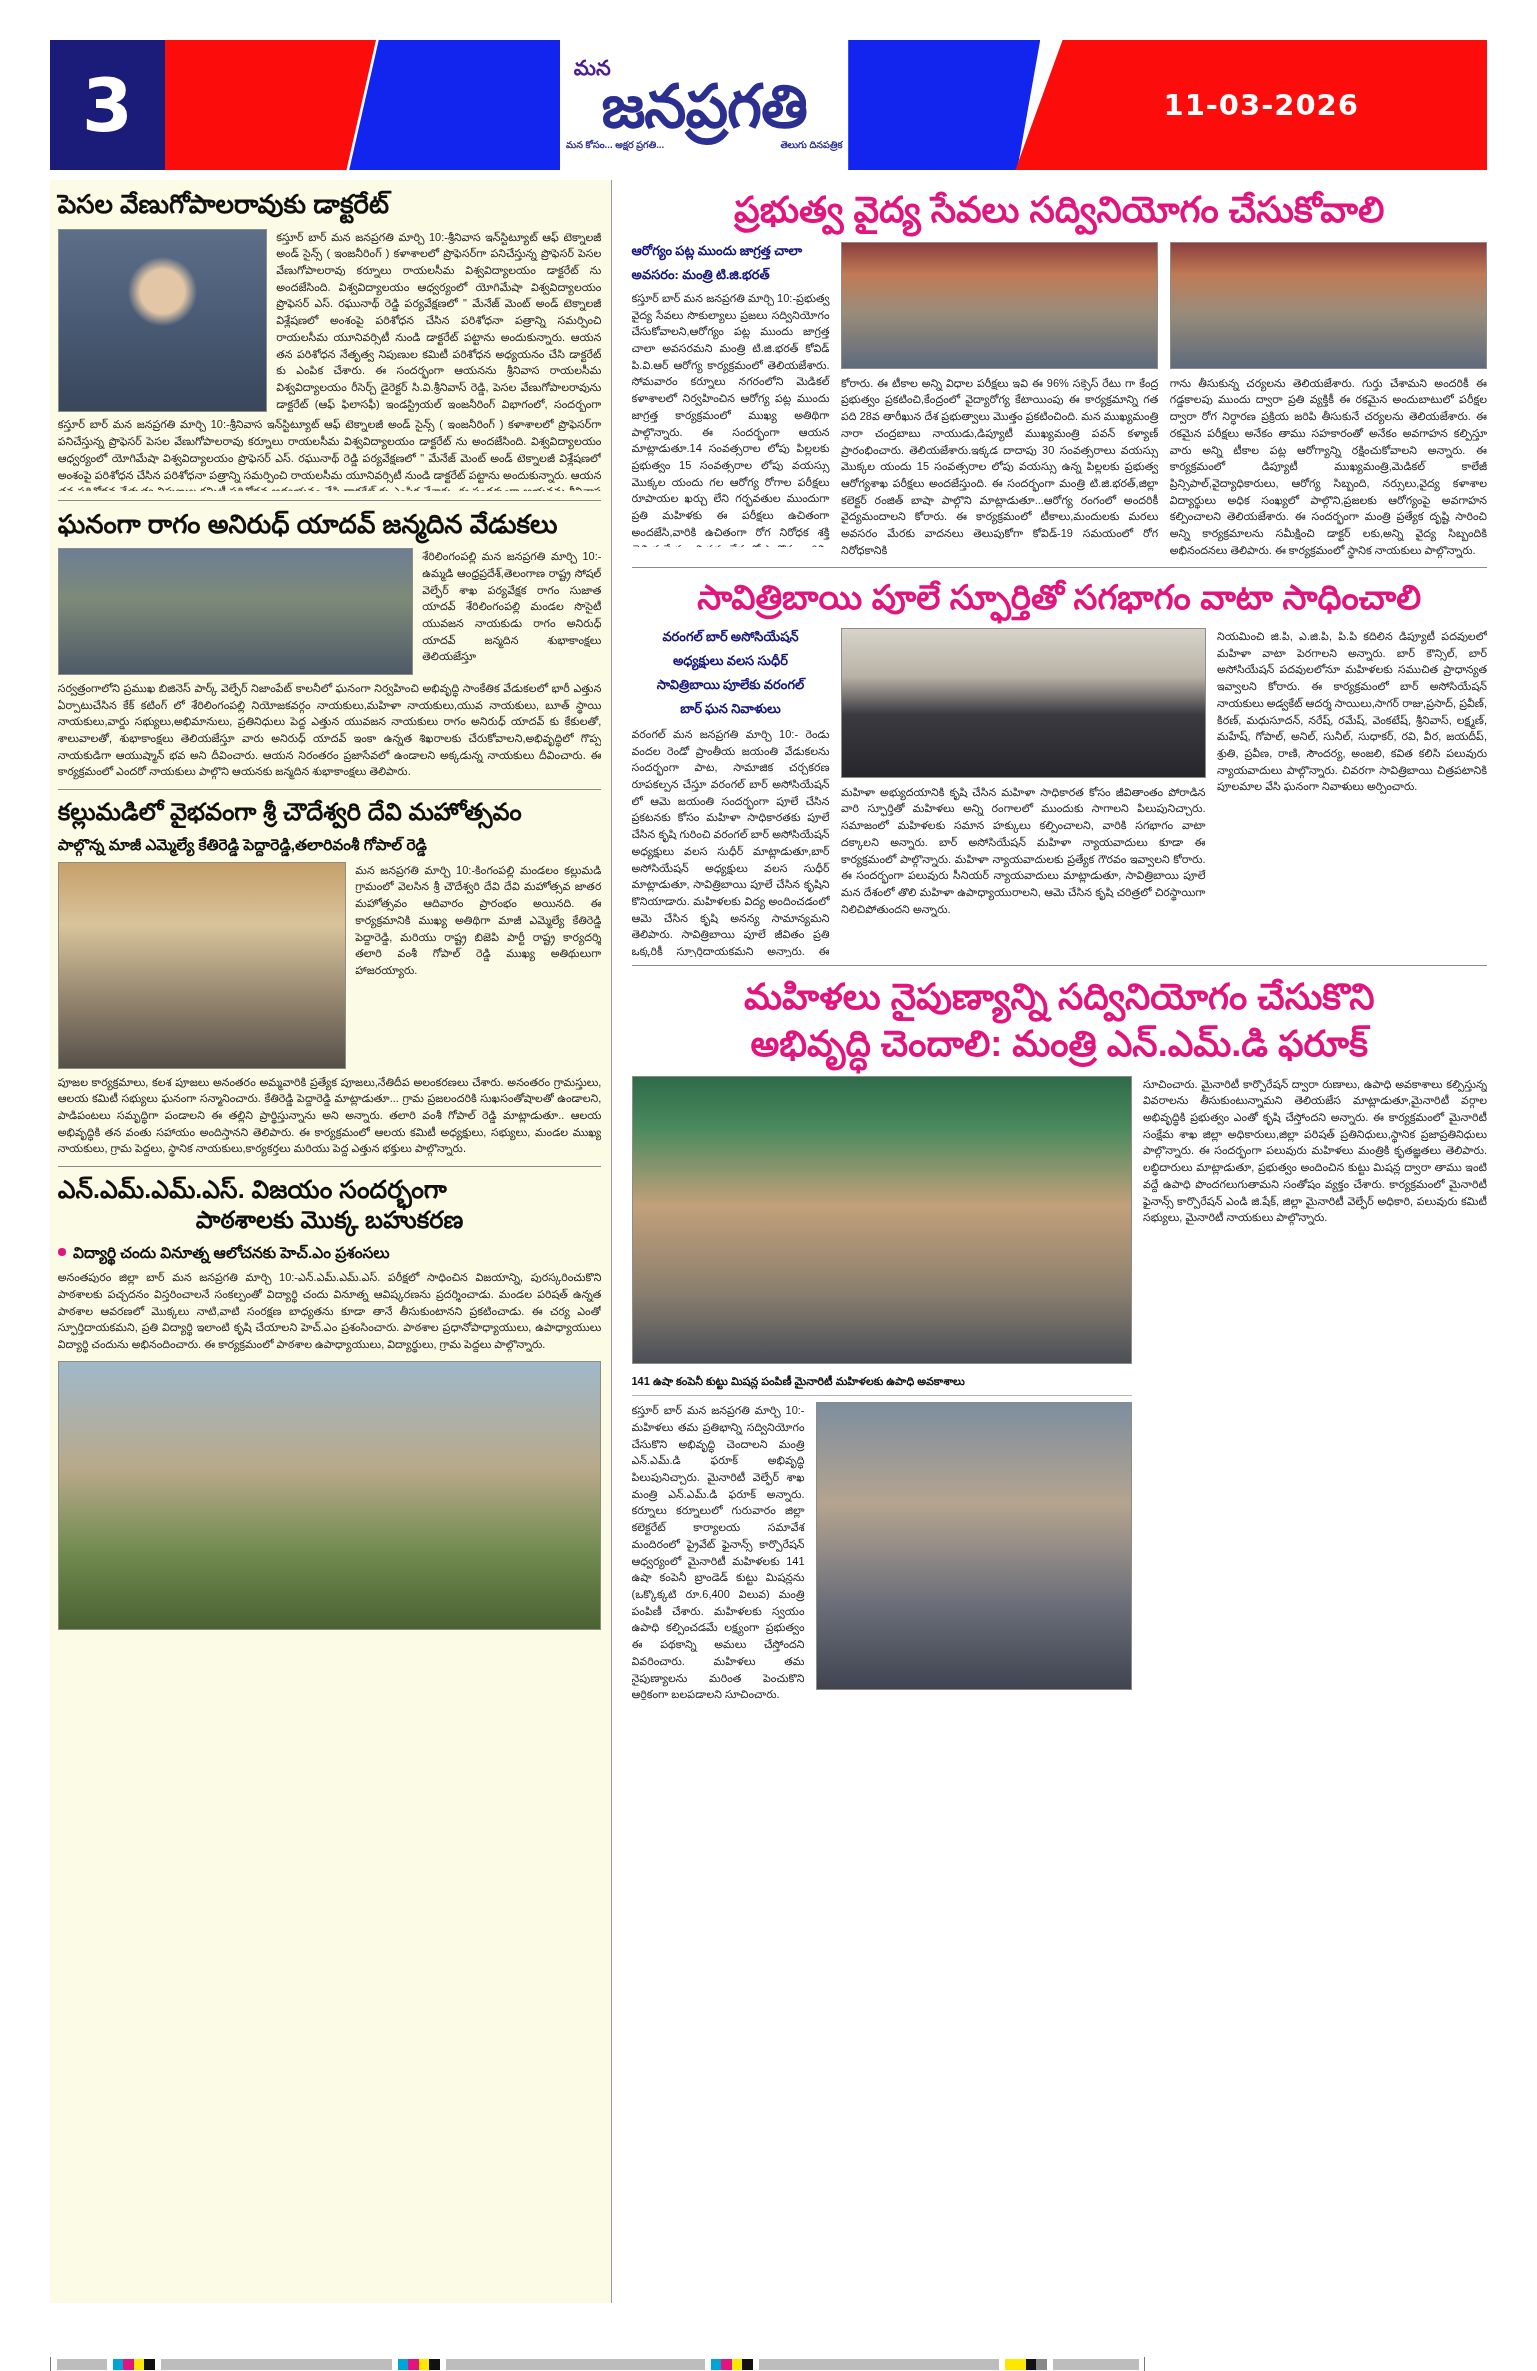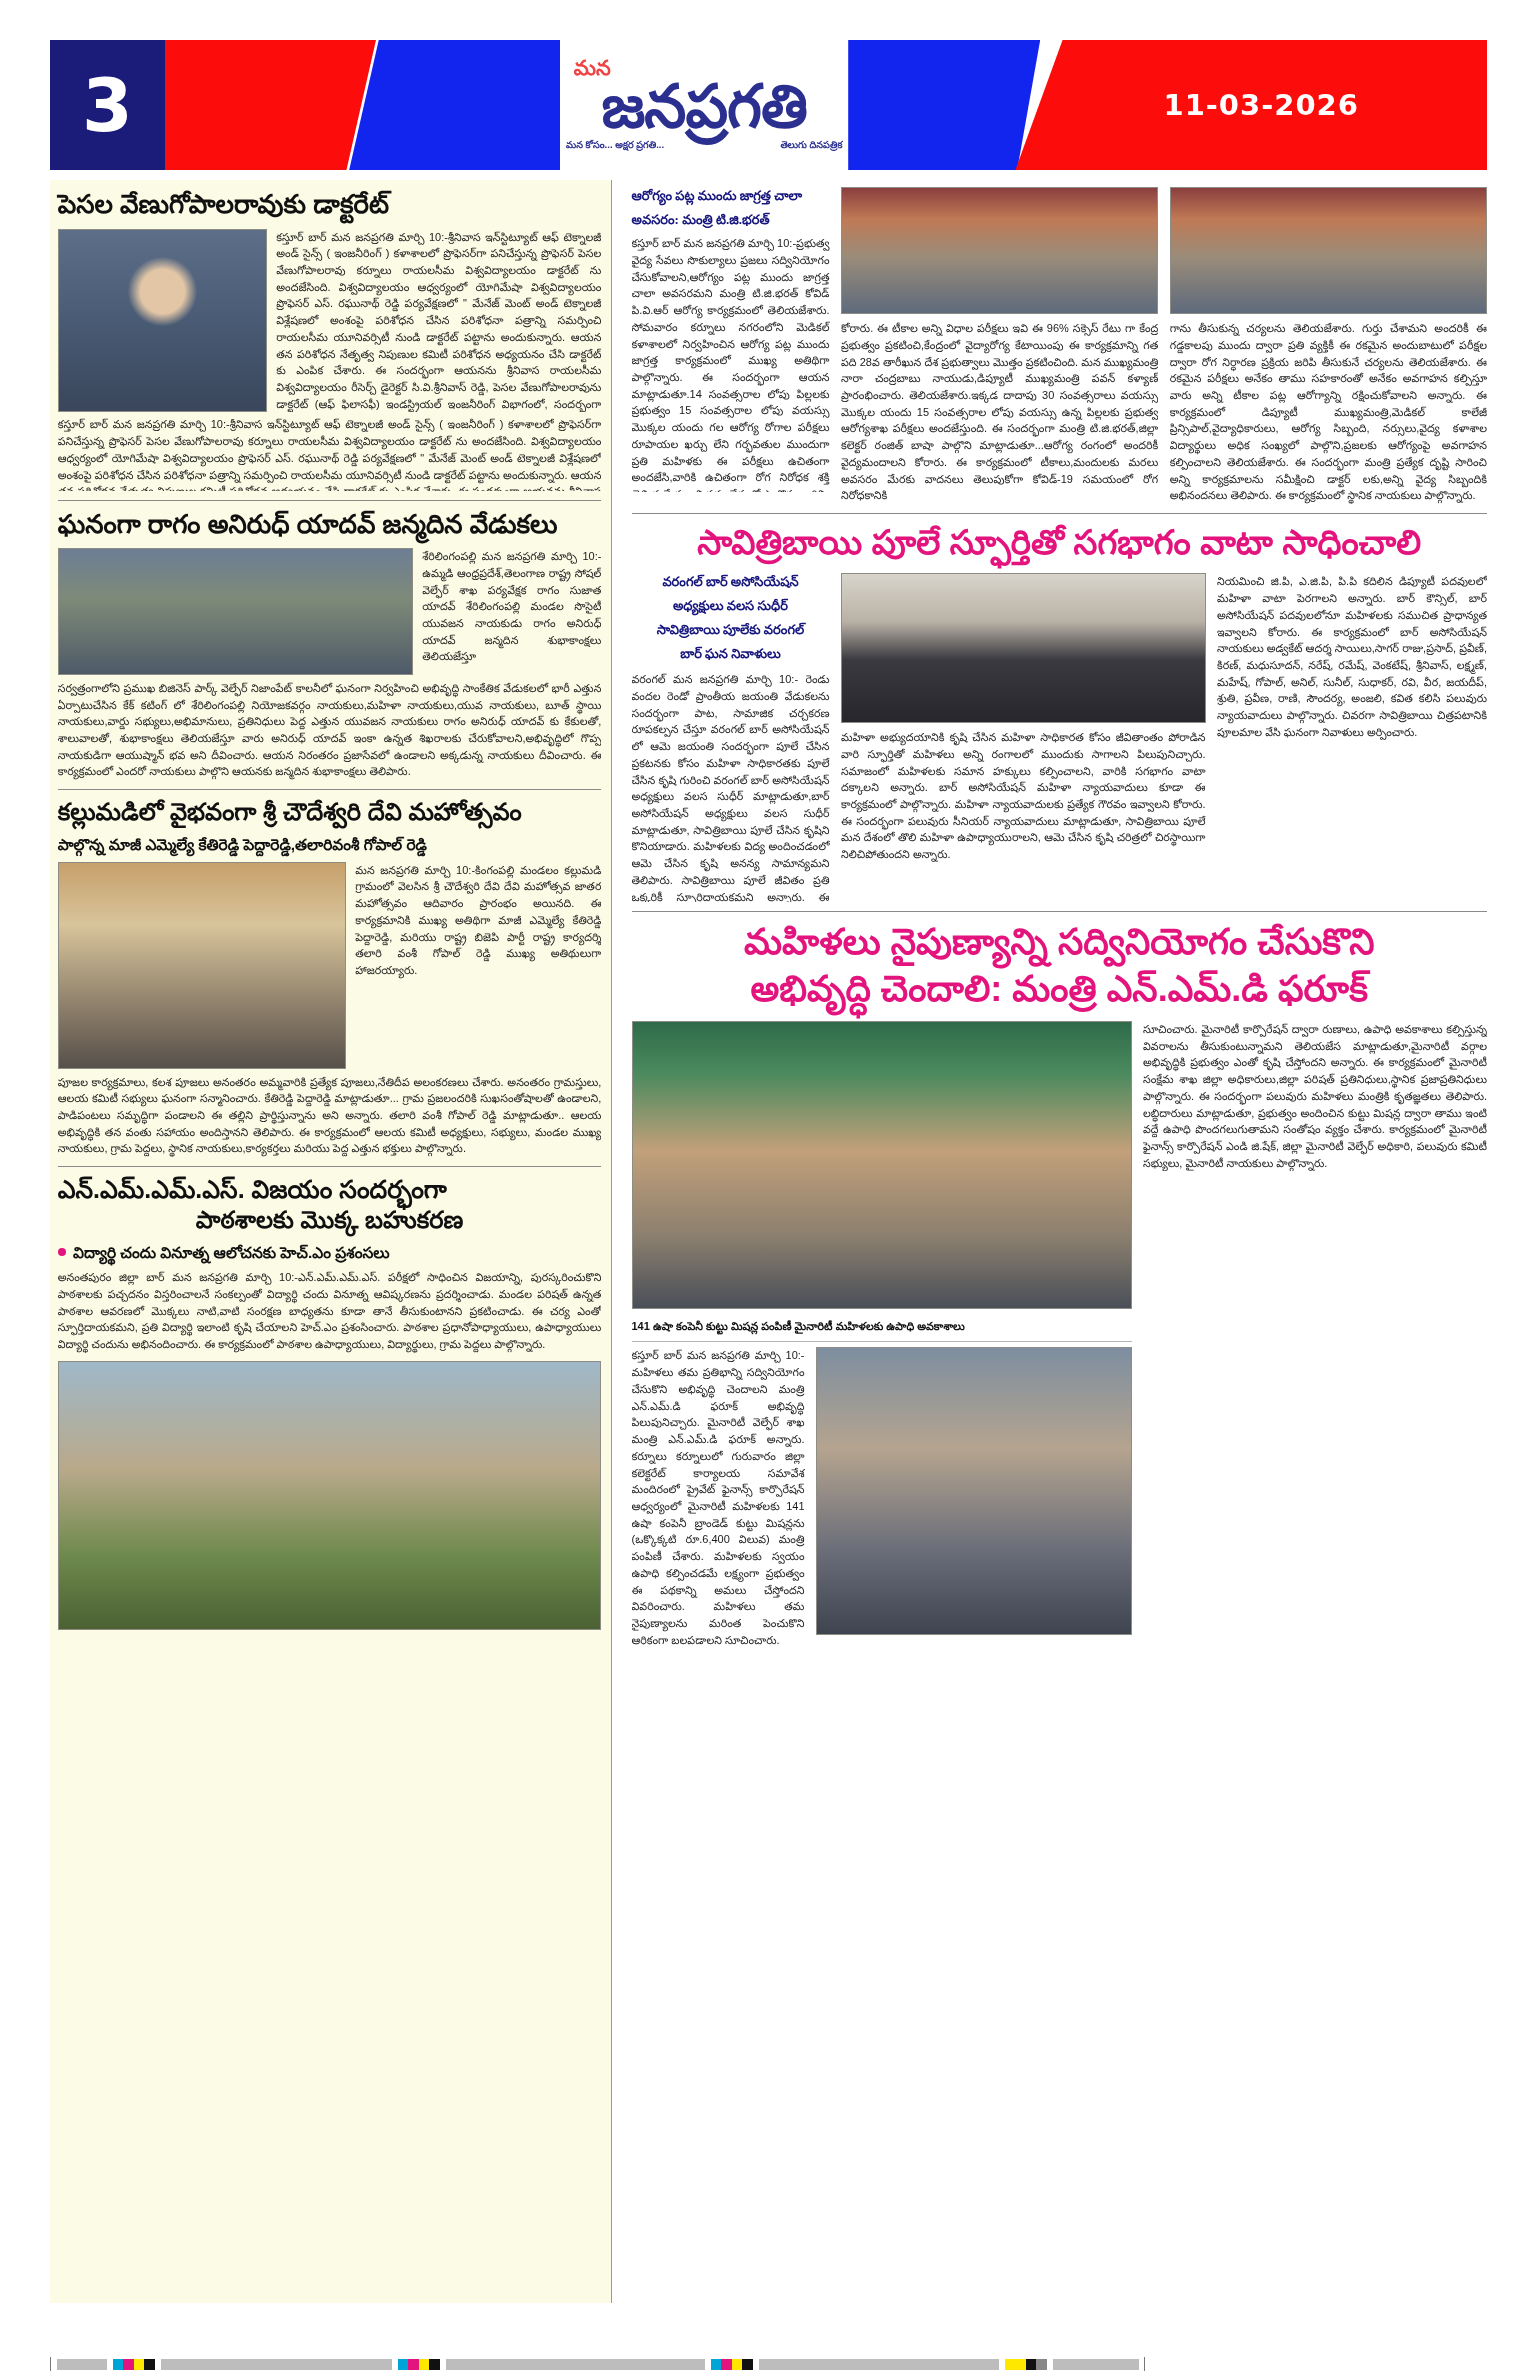--- a/index.html
+++ b/index.html
@@ -53,21 +53,21 @@
   .logo-wrap {
     flex:0 0 288px;
     display:flex;
     flex-direction:column;
     align-items:center;
     justify-content:center;
     background:#ffffff;
     padding:0 5.8px;
   }
   .logo-mana {
-    color:#ef4444;
+    color:#4c1d95;
     font-size:21px;
     font-weight:bold;
     line-height:1;
     margin-bottom:-3.8px;
     align-self:flex-start;
     margin-left:7.7px;
     font-family:"Liberation Sans", sans-serif;
   }
   .logo-main {
     color:#2b2f8f;
@@ -349,20 +349,21 @@
         </div>
         <div class="body-text" style="max-height:144px; overflow:hidden;">అనంతపురం జిల్లా బార్ మన జనప్రగతి మార్చి 10:-ఎన్.ఎమ్.ఎమ్.ఎస్. పరీక్షలో సాధించిన విజయాన్ని, పురస్కరించుకొని పాఠశాలకు పచ్చదనం విస్తరించాలనే సంకల్పంతో విద్యార్థి చందు వినూత్న ఆవిష్కరణను ప్రదర్శించాడు. మండల పరిషత్ ఉన్నత పాఠశాల ఆవరణలో మొక్కలు నాటి,వాటి సంరక్షణ బాధ్యతను కూడా తానే తీసుకుంటానని ప్రకటించాడు. ఈ చర్య ఎంతో స్ఫూర్తిదాయకమని, ప్రతి విద్యార్థి ఇలాంటి కృషి చేయాలని హెచ్.ఎం ప్రశంసించారు. పాఠశాల ప్రధానోపాధ్యాయులు, ఉపాధ్యాయులు విద్యార్థి చందును అభినందించారు. ఈ కార్యక్రమంలో పాఠశాల ఉపాధ్యాయులు, విద్యార్థులు, గ్రామ పెద్దలు పాల్గొన్నారు.</div>
         <div class="photo green" style="width:100%;height:269px;margin-top:7.7px;"></div>
       </div>
 
     </div>
 
     <div class="col-right">
 
       <div>
+        <div class="hl-magenta">ప్రభుత్వ వైద్య సేవలు సద్వినియోగం చేసుకోవాలి</div>
         <div class="cols3" style="align-items:flex-start;">
           <div class="c" style="flex:0 0 198px;">
             <div class="subhead-blue" style="text-align:left;">ఆరోగ్యం పట్ల ముందు జాగ్రత్త చాలా</div>
             <div class="subhead-blue" style="text-align:left;">అవసరం: మంత్రి టి.జి.భరత్</div>
             <div class="body-text" style="margin-top:5.8px;max-height:257px;overflow:hidden;">కస్తూర్ బార్ మన జనప్రగతి మార్చి 10:-ప్రభుత్వ వైద్య సేవలు సొకుల్యాలు ప్రజలు సద్వినియోగం చేసుకోవాలని,ఆరోగ్యం పట్ల ముందు జాగ్రత్త చాలా అవసరమని మంత్రి టి.జి.భరత్ కోవిడ్ పి.వి.ఆర్ ఆరోగ్య కార్యక్రమంలో తెలియజేశారు. సోమవారం కర్నూలు నగరంలోని మెడికల్ కళాశాలలో నిర్వహించిన ఆరోగ్య పట్ల ముందు జాగ్రత్త కార్యక్రమంలో ముఖ్య అతిథిగా పాల్గొన్నారు. ఈ సందర్భంగా ఆయన మాట్లాడుతూ.14 సంవత్సరాల లోపు పిల్లలకు ప్రభుత్వం 15 సంవత్సరాల లోపు వయస్సు మొక్కల యందు గల ఆరోగ్య రోగాల పరీక్షలు రూపాయల ఖర్చు లేని గర్భవతుల ముందుగా ప్రతి మహిళకు ఈ పరీక్షలు ఉచితంగా అందజేసి,వారికి ఉచితంగా రోగ నిరోధక శక్తి తెలియజేయాలని సమావేశంలో పాల్గొన్న వారిని</div>
           </div>
           <div class="c" style="flex:1;">
             <div class="photo hall" style="width:100%;height:127px;"></div>
             <div class="body-text" style="margin-top:5.8px;max-height:240px;overflow:hidden;">కోరారు. ఈ టీకాల అన్ని విధాల పరీక్షలు ఇవి ఈ 96% సక్సెస్ రేటు గా కేంద్ర ప్రభుత్వం ప్రకటించి,కేంద్రంలో వైద్యారోగ్య కేటాయింపు ఈ కార్యక్రమాన్ని గత పది 28వ తారీఖున దేశ ప్రభుత్వాలు మొత్తం ప్రకటించింది. మన ముఖ్యమంత్రి నారా చంద్రబాబు నాయుడు,డిప్యూటీ ముఖ్యమంత్రి పవన్ కళ్యాణ్ ప్రారంభించారు. తెలియజేశారు.ఇక్కడ దాదాపు 30 సంవత్సరాలు వయస్సు మొక్కల యందు 15 సంవత్సరాల లోపు వయస్సు ఉన్న పిల్లలకు ప్రభుత్వ ఆరోగ్యశాఖ పరీక్షలు అందజేస్తుంది. ఈ సందర్భంగా మంత్రి టి.జి.భరత్,జిల్లా కలెక్టర్ రంజిత్ బాషా పాల్గొని మాట్లాడుతూ...ఆరోగ్య రంగంలో అందరికీ వైద్యమందాలని కోరారు. ఈ కార్యక్రమంలో టీకాలు,మందులకు మరలు అవసరం మేరకు వాదనలు తెలుపుకోగా కోవిడ్-19 సమయంలో రోగ నిరోధకానికి</div>
           </div>

